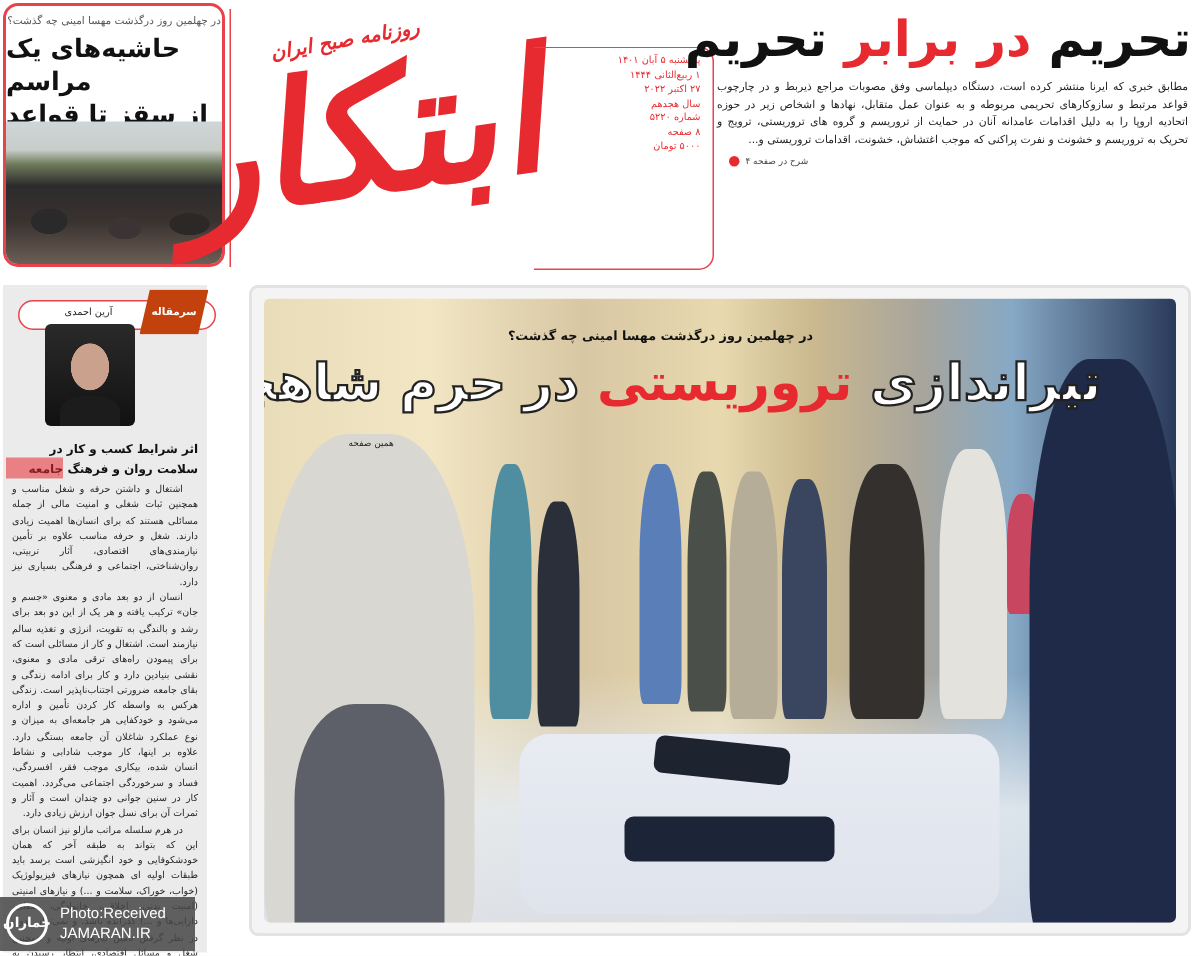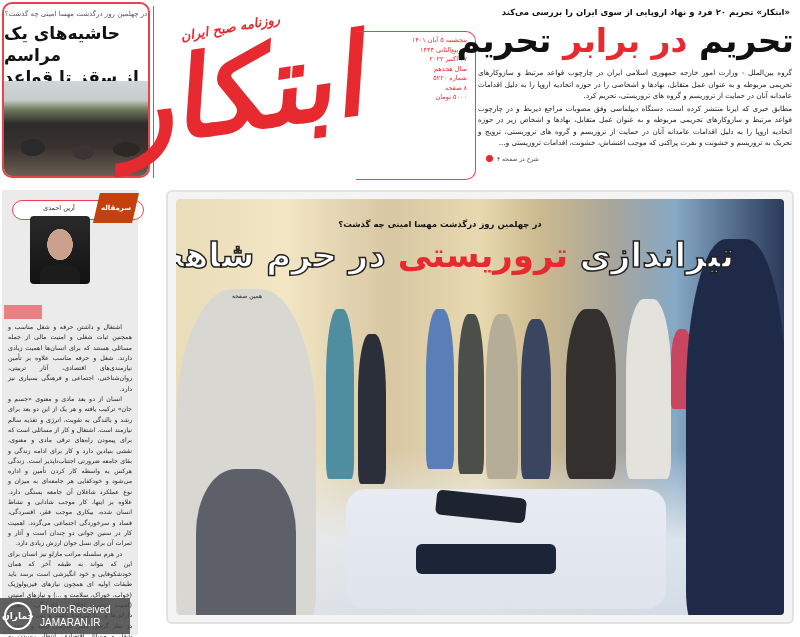--- a/index.html
+++ b/index.html
@@ -133,35 +133,34 @@
     <div>۱ ربیع‌الثانی ۱۴۴۴</div>
     <div>۲۷ اکتبر ۲۰۲۲</div>
     <div>سال هجدهم</div>
     <div>شماره ۵۲۲۰</div>
     <div>۸ صفحه</div>
     <div>۵۰۰۰ تومان</div>
   </div>
 </div>
 
 <div class="top-story">
-  <div class="kicker">«ابتکار» تحریم ۲۰ فرد و نهاد اروپایی از سوی ایران را بررسی می‌کند</div>
   <div class="headline"><span>تحریم </span><span class="red">در برابر</span><span> تحریم</span></div>
   <div class="body">
-    <p>گروه بین‌الملل - وزارت امور خارجه جمهوری اسلامی ایران در چارچوب قواعد مرتبط و سازوکارهای تحریمی مربوطه و به عنوان عمل متقابل، نهادها و اشخاصی را در حوزه اتحادیه اروپا را به دلیل اقدامات عامدانه آنان در حمایت از تروریسم و گروه های تروریستی، تحریم کرد.</p>
     <p>مطابق خبری که ایرنا منتشر کرده است، دستگاه دیپلماسی وفق مصوبات مراجع ذیربط و در چارچوب قواعد مرتبط و سازوکارهای تحریمی مربوطه و به عنوان عمل متقابل، نهادها و اشخاص زیر در حوزه اتحادیه اروپا را به دلیل اقدامات عامدانه آنان در حمایت از تروریسم و گروه های تروریستی، ترویج و تحریک به تروریسم و خشونت و نفرت پراکنی که موجب اغتشاش، خشونت، اقدامات تروریستی و...</p>
     <div class="more"><span>شرح در صفحه ۴</span> <span class="dot"></span></div>
   </div>
 </div>
 
 <div class="editorial">
   <div class="label-pill">
     <div class="author">آرین احمدی</div>
     <div class="red-tag">سرمقاله</div>
   </div>
   <div class="portrait"></div>
+  <div class="title">اثر شرایط کسب و کار در سلامت روان و فرهنگ جامعه</div>
   <div class="watermark-bar"></div>
   <div class="text">
     <p>اشتغال و داشتن حرفه و شغل مناسب و همچنین ثبات شغلی و امنیت مالی از جمله مسائلی هستند که برای انسان‌ها اهمیت زیادی دارند. شغل و حرفه مناسب علاوه بر تأمین نیازمندی‌های اقتصادی، آثار تربیتی، روان‌شناختی، اجتماعی و فرهنگی بسیاری نیز دارد.</p>
     <p>انسان از دو بعد مادی و معنوی «جسم و جان» ترکیب یافته و هر یک از این دو بعد برای رشد و بالندگی به تقویت، انرژی و تغذیه سالم نیازمند است. اشتغال و کار از مسائلی است که برای پیمودن راه‌های ترقی مادی و معنوی، نقشی بنیادین دارد و کار برای ادامه زندگی و بقای جامعه ضرورتی اجتناب‌ناپذیر است. زندگی هرکس به واسطه کار کردن تأمین و اداره می‌شود و خودکفایی هر جامعه‌ای به میزان و نوع عملکرد شاغلان آن جامعه بستگی دارد. علاوه بر اینها، کار موجب شادابی و نشاط انسان شده، بیکاری موجب فقر، افسردگی، فساد و سرخوردگی اجتماعی می‌گردد. اهمیت کار در سنین جوانی دو چندان است و آثار و ثمرات آن برای نسل جوان ارزش زیادی دارد.</p>
     <p>در هرم سلسله مراتب مازلو نیز انسان برای این که بتواند به طبقه آخر که همان خودشکوفایی و خود انگیزشی است برسد باید طبقات اولیه ای همچون نیازهای فیزیولوژیک (خواب، خوراک، سلامت و ...) و نیازهای امنیتی (امنیت بدنی، اخلاقی، خانوادگی، شغلی، دارایی‌ها و ...) گذرانده باشد. و نمی‌توان بدون در نظر گرفتن تامین نیازهای اولیه و همچنین شغل و مسائل اقتصادی، انتظار رسیدن به مرحله خودشکوفایی را داشت.</p>
   </div>
 </div>
 
 <div class="main-frame">
   <div class="main-photo">

